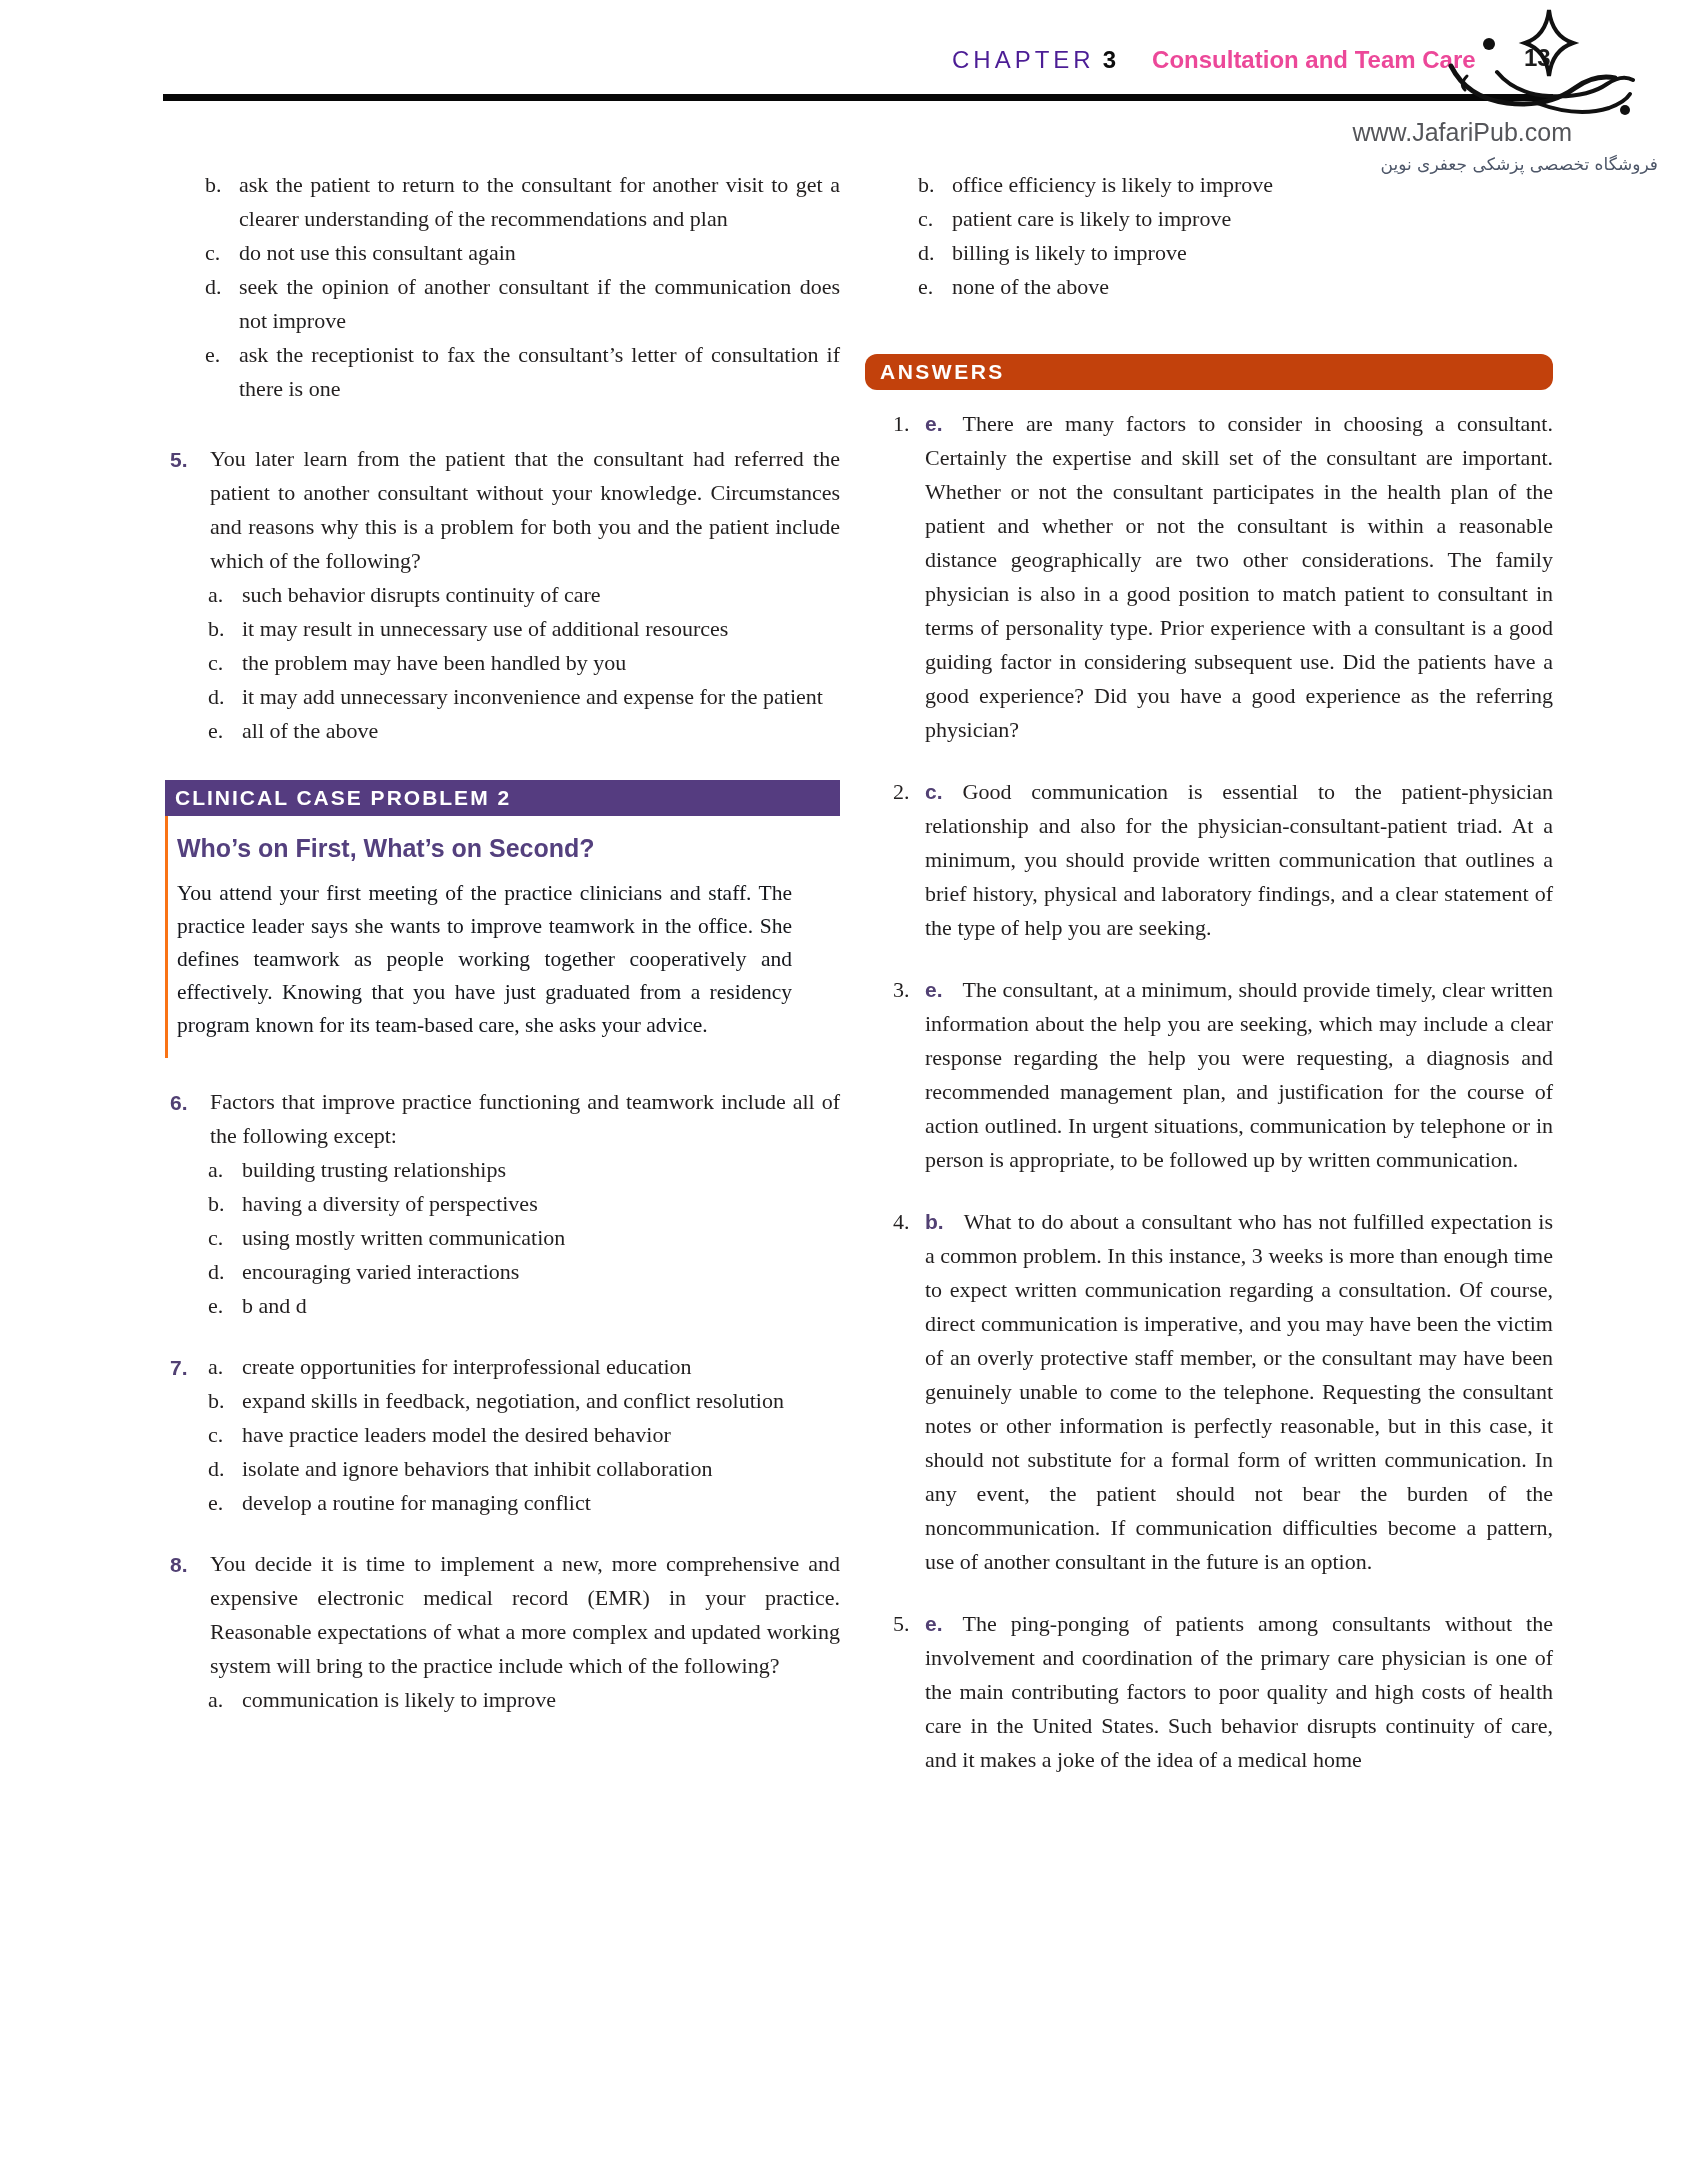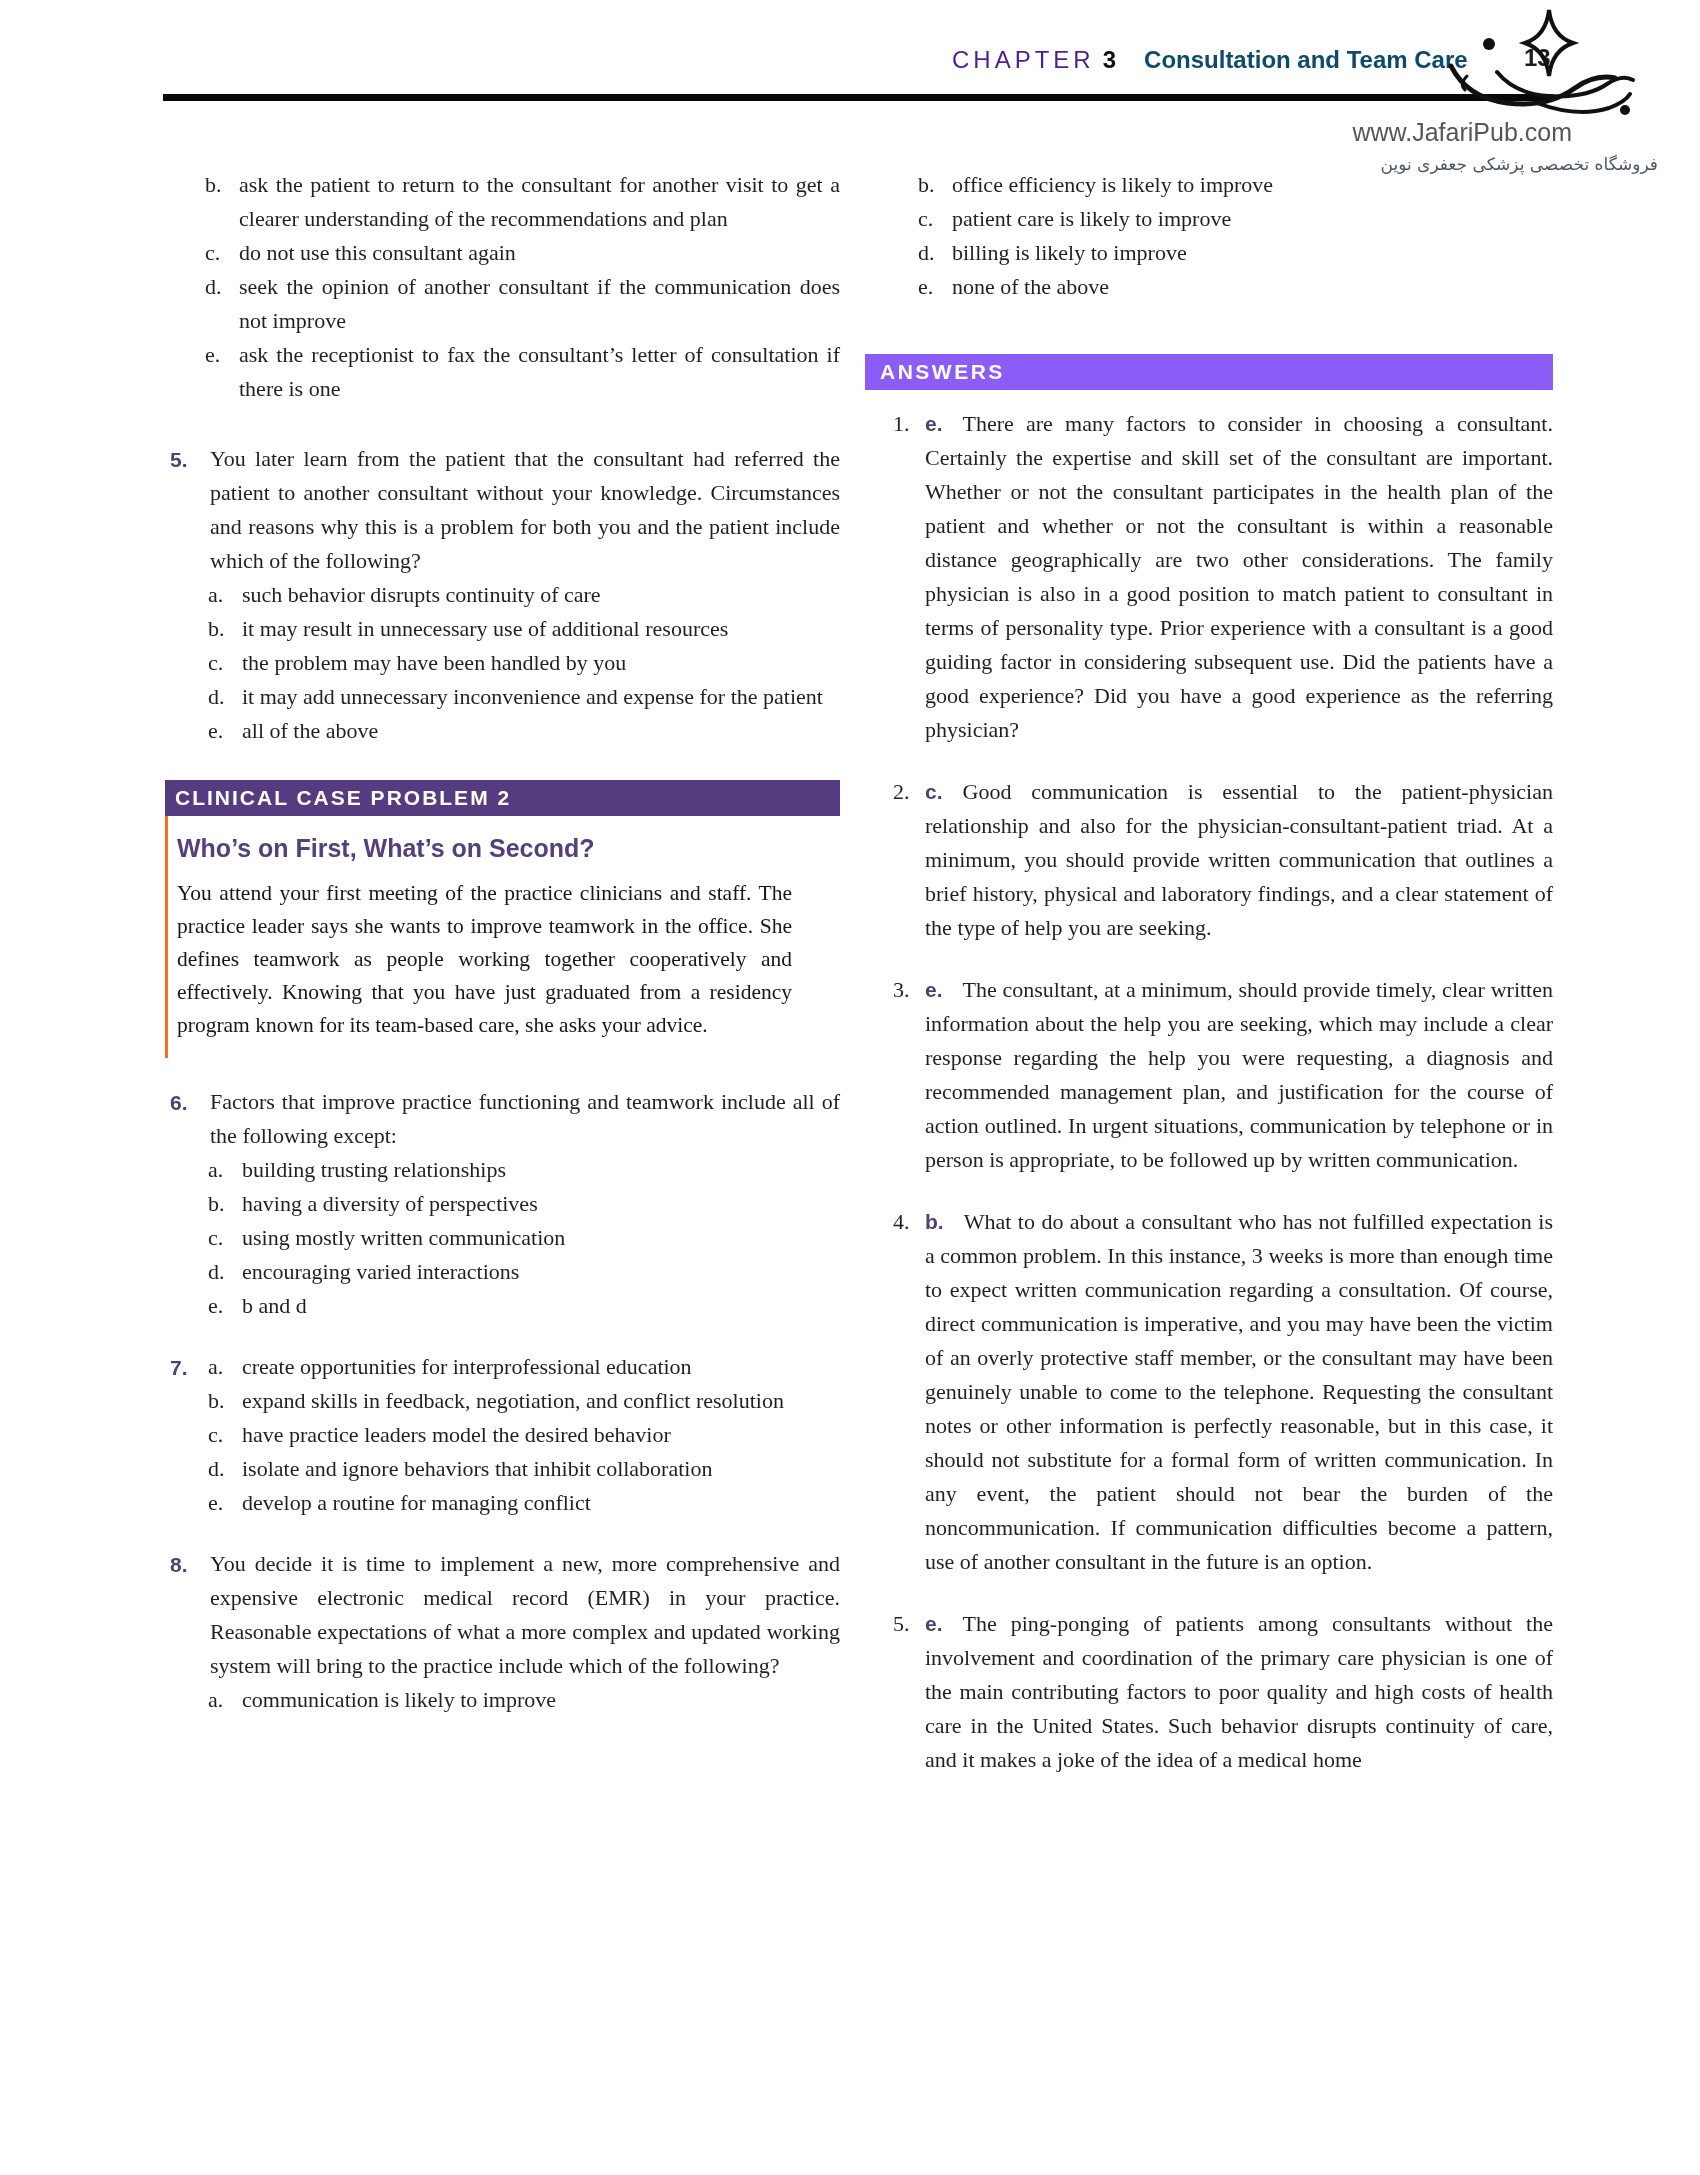--- a/index.html
+++ b/index.html
@@ -6,21 +6,21 @@
   body {
     width:1700px; height:2175px; position:relative; overflow:hidden;
     font-family:"Liberation Serif", serif; color:#221f1f;
   }
 
   
   .header-rule { position:absolute; left:163px; top:94px; width:1390px; height:7px; background:#070707; }
   .chapter-line { position:absolute; top:46px; left:952px; font-family:"Liberation Sans",sans-serif; font-size:24px; white-space:nowrap; }
   .chapter-label { color:#4c1d95; letter-spacing:4px; }
   .chapter-num { color:#0d0d0d; font-weight:700; margin-left:8px; }
-  .chapter-title { color:#0c4a6e; font-weight:700; margin-left:28px; }
+  .chapter-title { color:#ec4899; font-weight:700; margin-left:36px; }
   .page-num { position:absolute; top:44px; left:1524px; font-size:24px; font-weight:700; color:#1c1c1c; font-family:"Liberation Sans",sans-serif; }
   .logo { position:absolute; left:1437px; top:6px; width:200px; height:115px; }
   .site-url { position:absolute; top:118px; left:1300px; width:272px; text-align:right; font-family:"Liberation Sans",sans-serif; font-size:25px; color:#55565a; }
   .site-fa { position:absolute; top:154px; left:1336px; width:322px; text-align:right; direction:rtl; font-family:"DejaVu Sans",sans-serif; font-size:17px; color:#4d5668; }
 
   
   .col { position:absolute; top:168px; }
   .col-left  { left:165px; width:675px; }
   .col-right { left:865px; width:688px; }
 
@@ -39,22 +39,22 @@
   .case-banner {
     background:#553c80; color:#ffffff; font-family:"Liberation Sans",sans-serif;
     font-weight:700; font-size:21px; letter-spacing:2px; padding:6px 0 6px 10px;
   }
   .case-body { border-left:3px solid #f97316; padding:12px 48px 16px 9px; }
   .case-title { font-family:"Liberation Sans",sans-serif; font-weight:700; font-size:25px; color:#54407e; margin:6px 0 14px 0; }
   .case-text { font-family:Liberation Serif, serif; font-size:21.5px; line-height:33px; color:#15171c; text-align:justify; }
 
   
   .answers-banner {
-    background:#8b5cf6; color:#ffffff; font-family:"Liberation Sans",sans-serif;
-    font-weight:700; font-size:21px; letter-spacing:2.5px; padding:6px 0 6px 15px; margin-top:50px;
+    background:#c2410c; color:#ffffff; font-family:"Liberation Sans",sans-serif;
+    font-weight:700; font-size:21px; letter-spacing:2.5px; padding:6px 0 6px 15px; margin-top:50px;border-radius:12px;
   }
   .answer { position:relative; margin-left:60px; margin-top:28px; font-size:22px; line-height:34px; text-align:justify; }
   .answer.first { margin-top:17px; }
   .answer .anum { position:absolute; left:-32px; top:0; }
   .answer .aletter { font-family:"Liberation Sans",sans-serif; font-weight:700; font-size:21px; color:#514073; margin-right:20px; }
 </style>
 </head>
 <body>
 
 <div>

